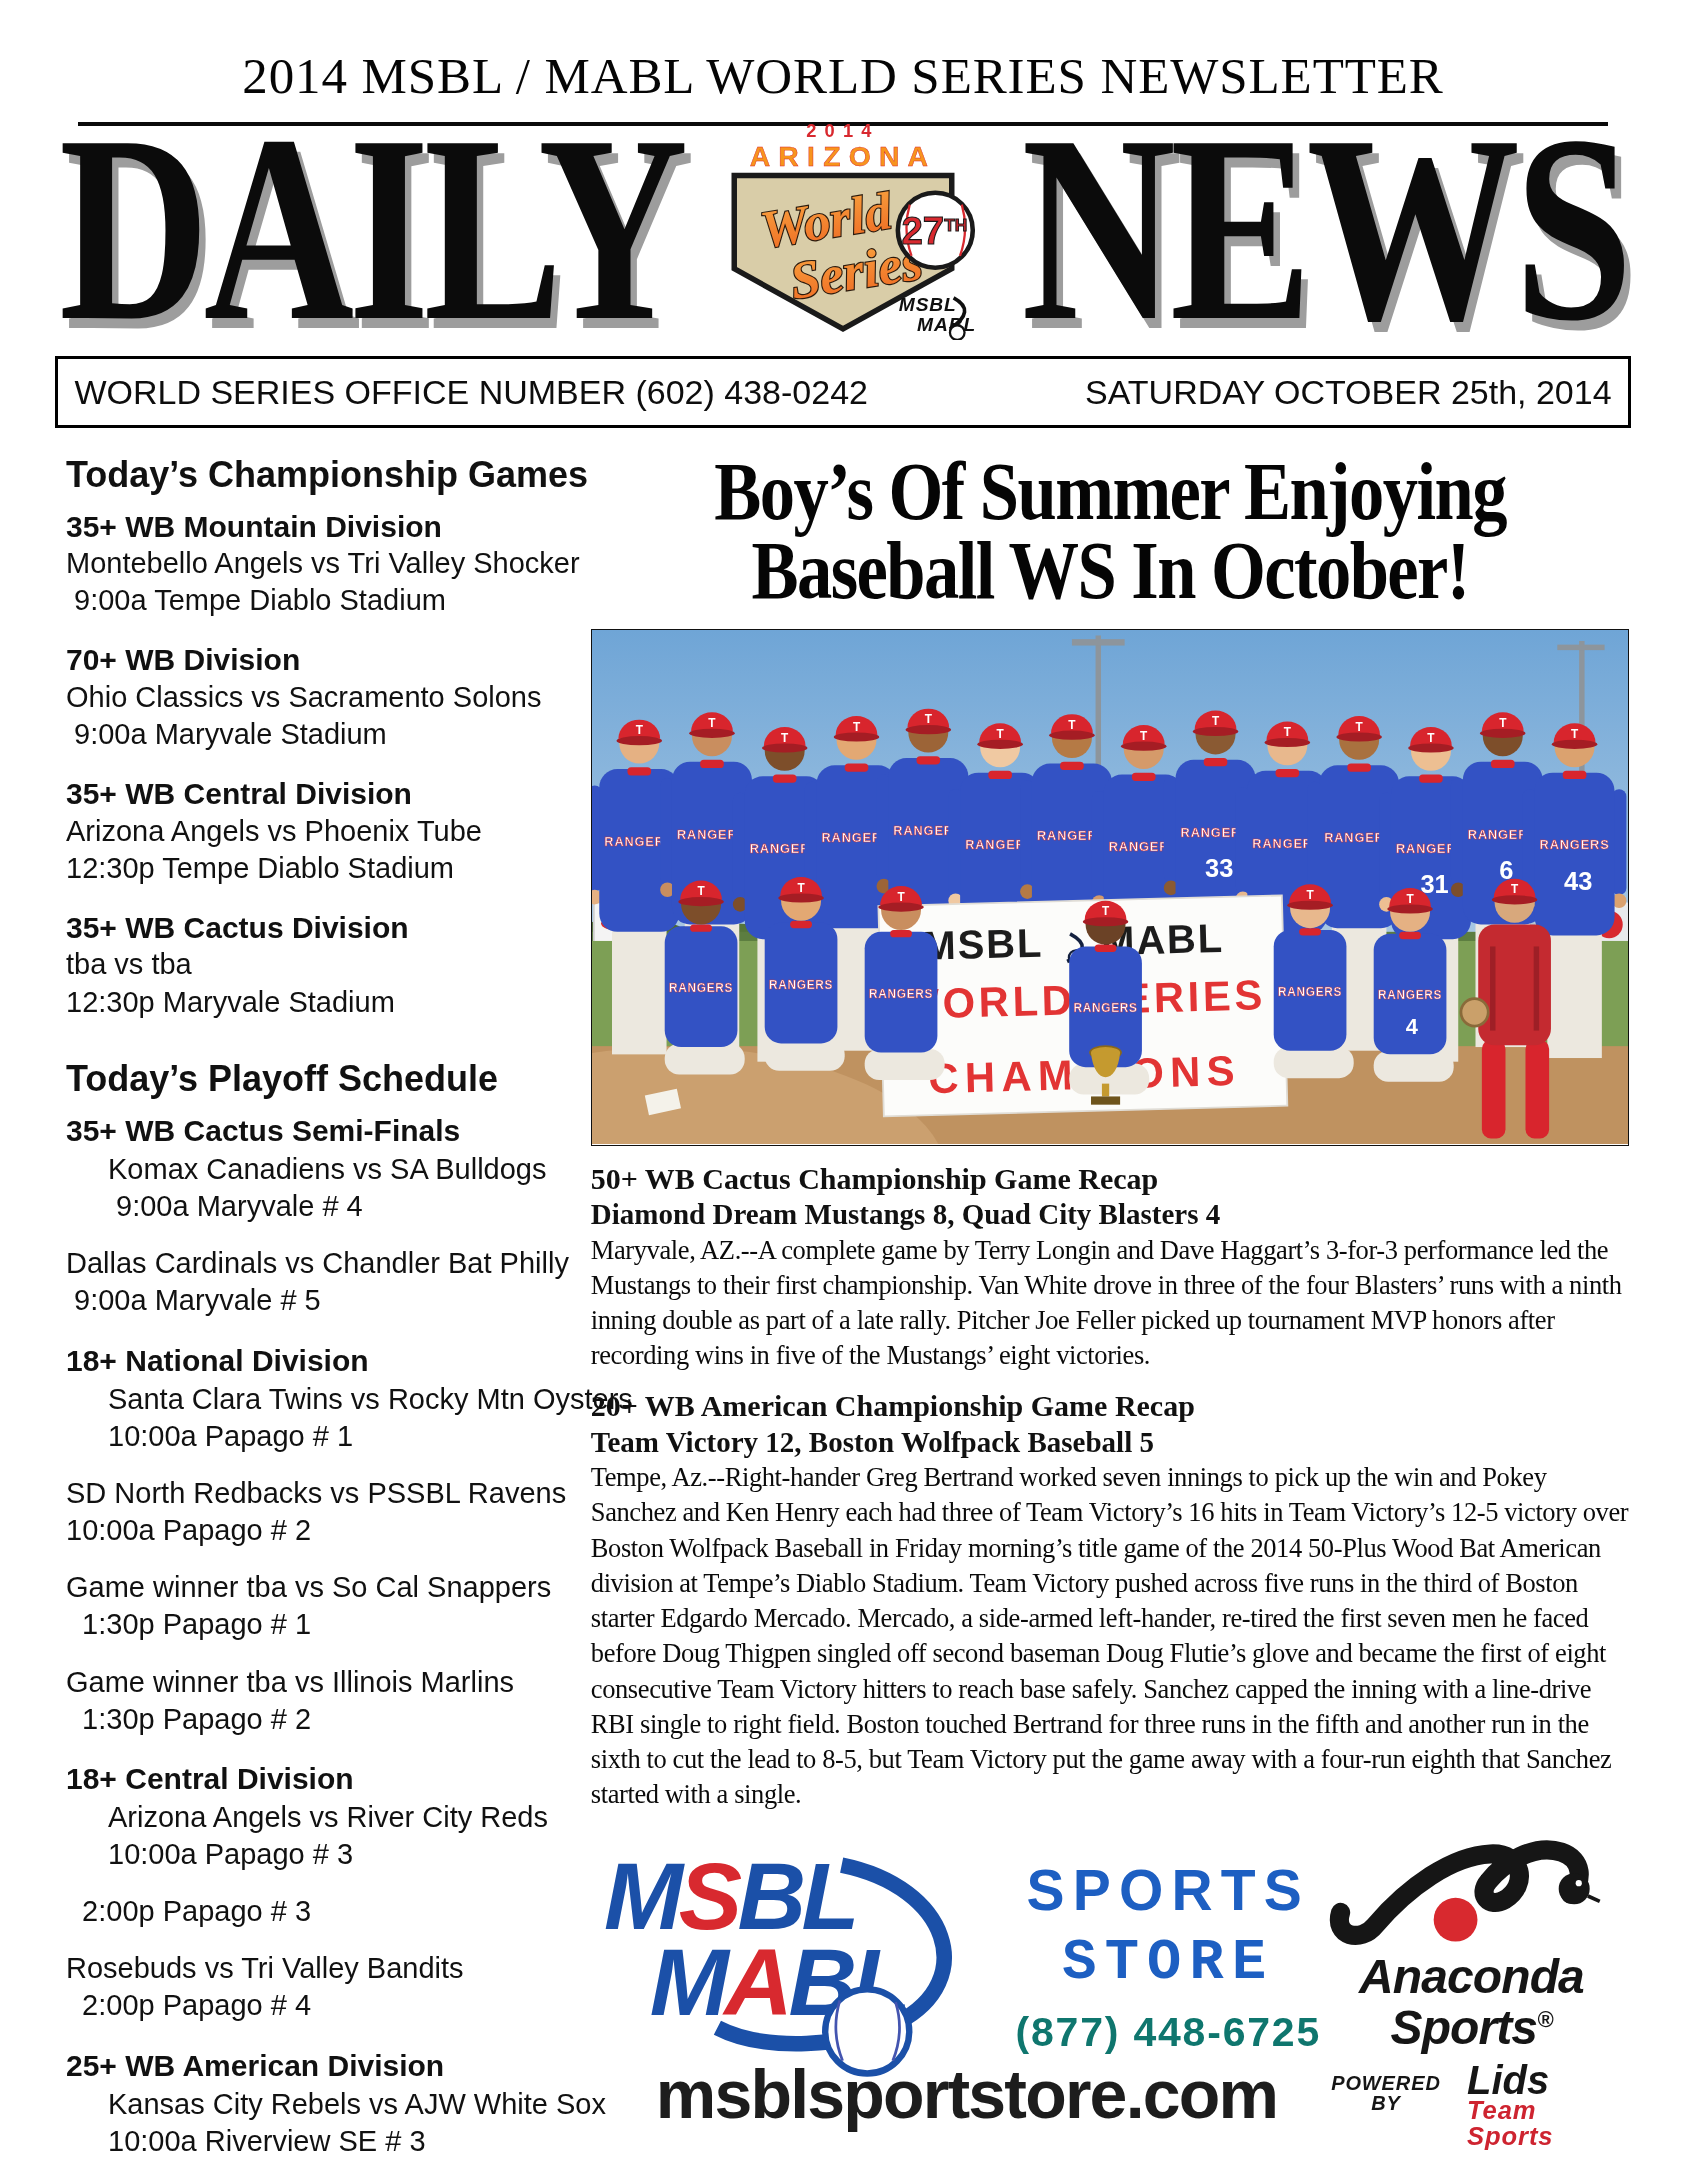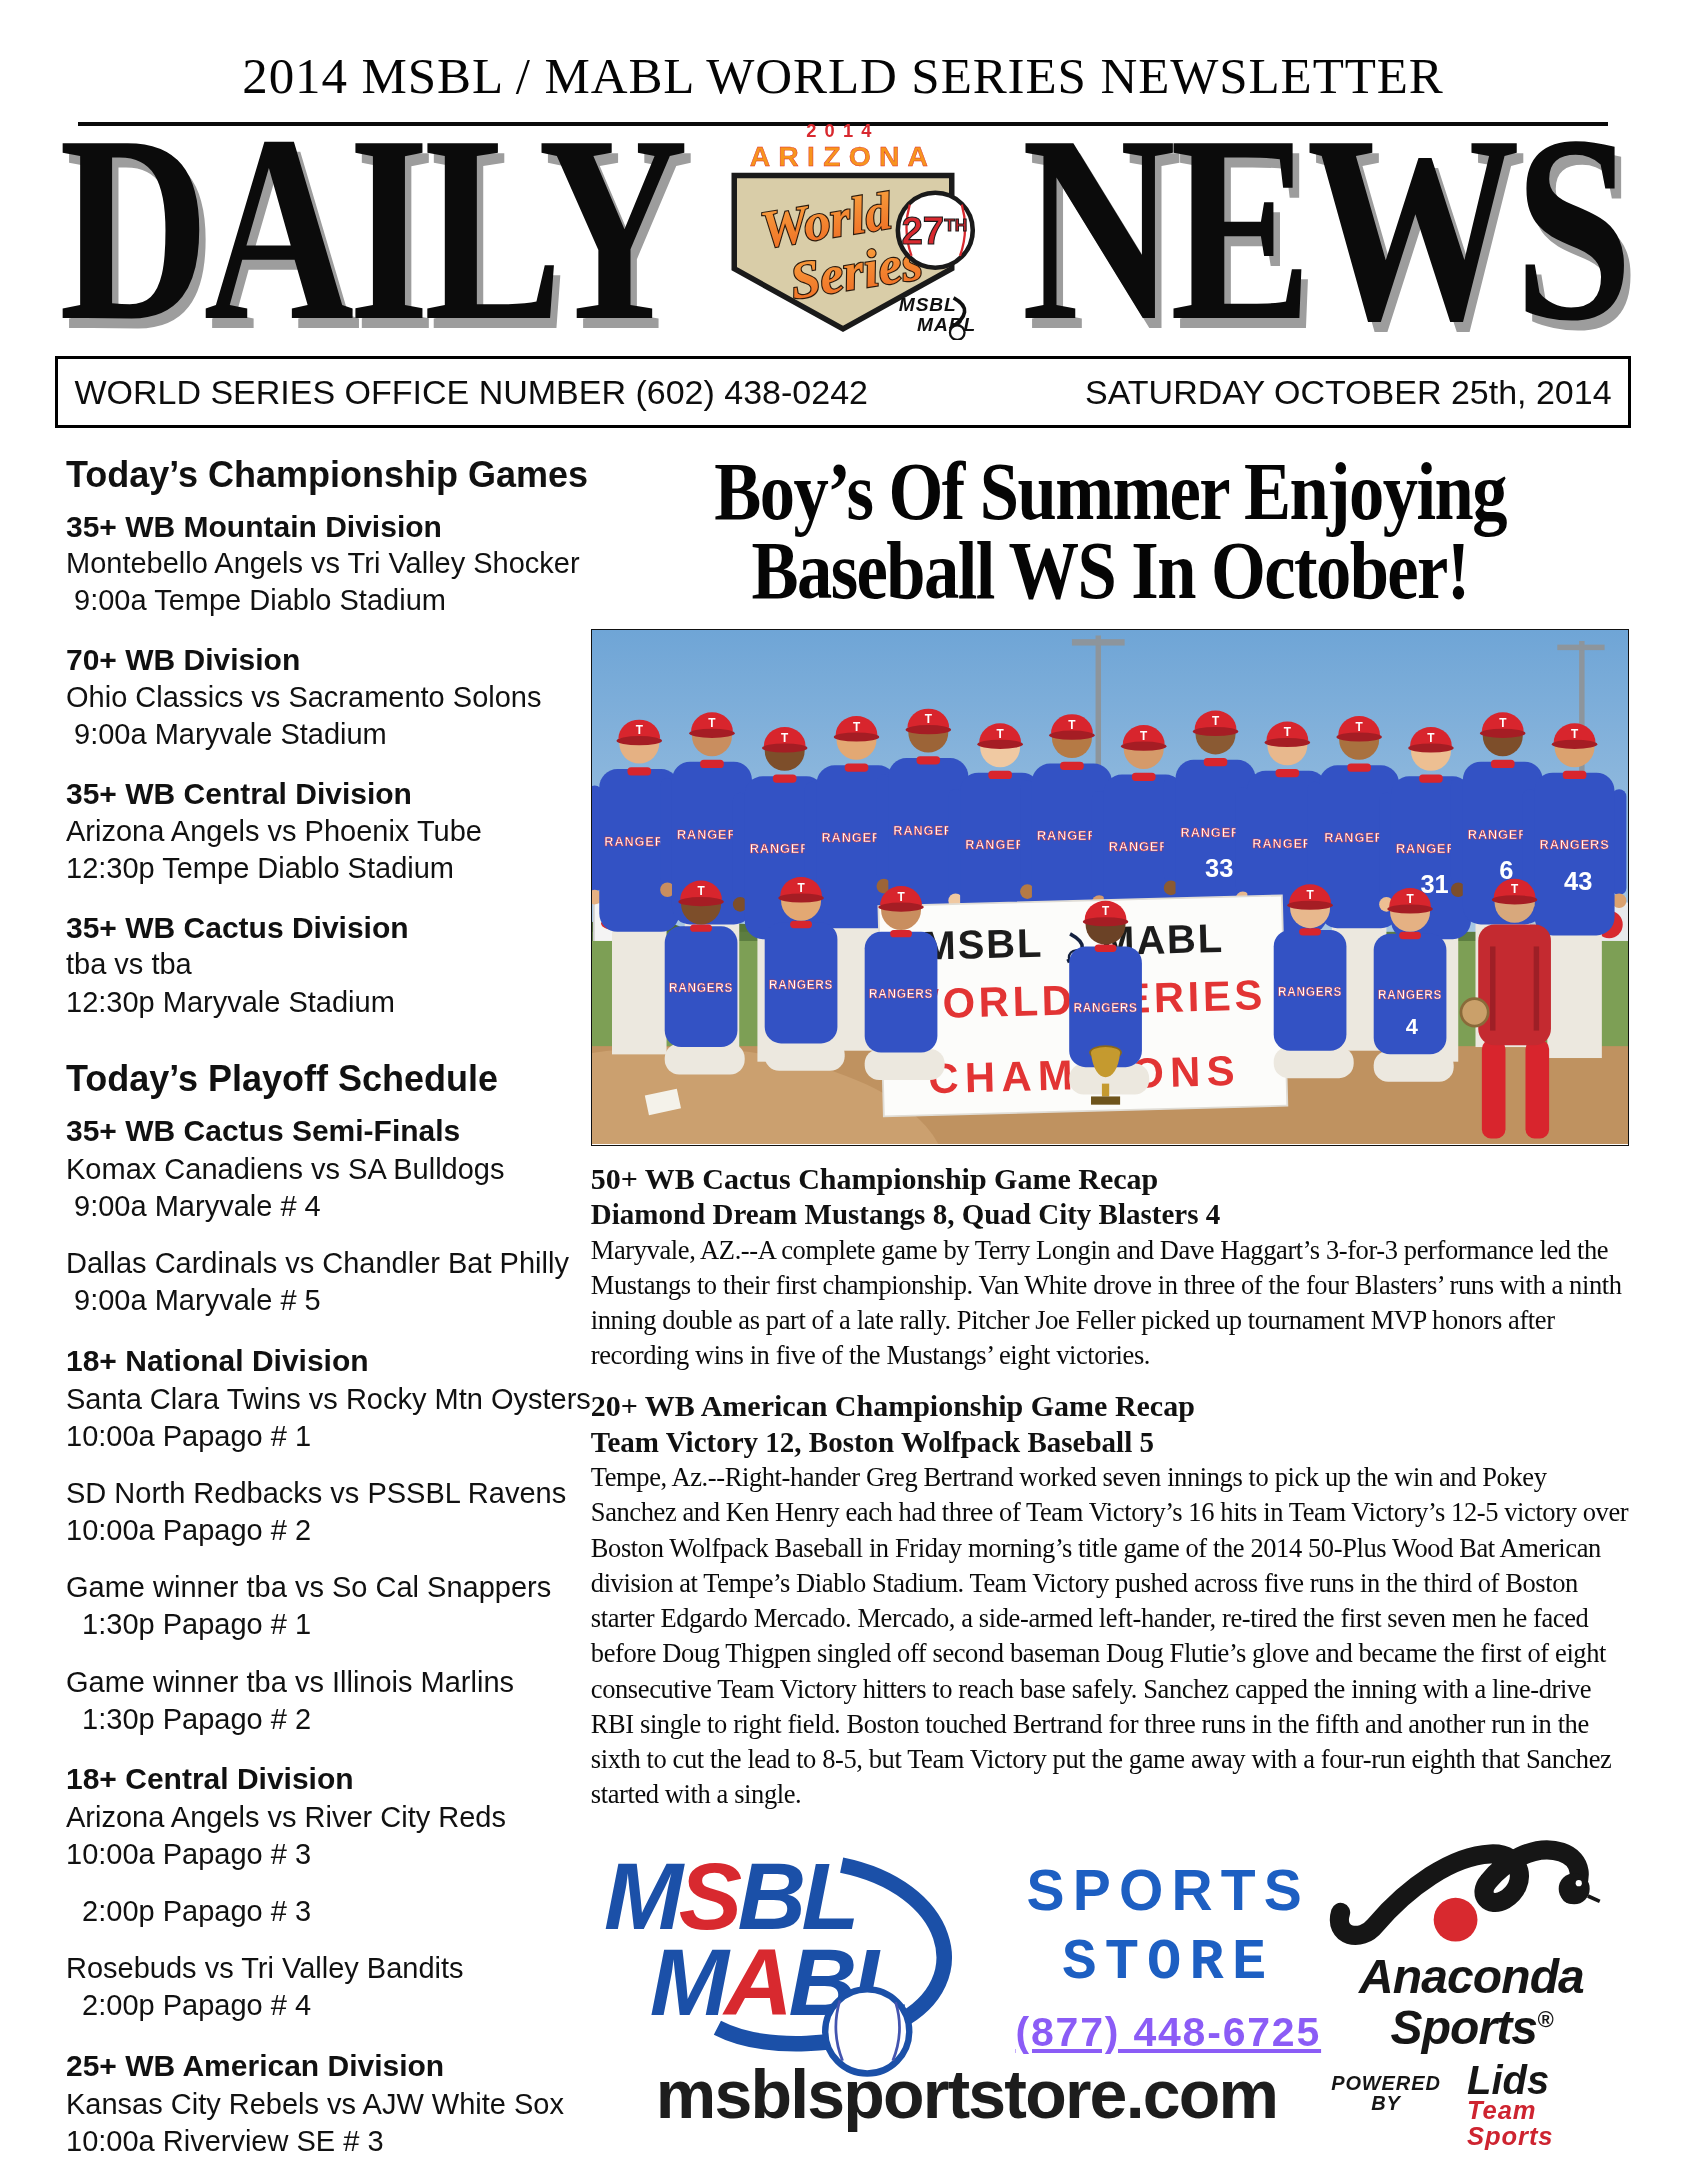--- a/index.html
+++ b/index.html
@@ -30,21 +30,21 @@
   .left-col { width:512px; flex:none; font-family:"Liberation Sans","DejaVu Sans",sans-serif; }
   .right-col { flex:1; min-width:0; }
 
   .sec-title { font:700 36px/1.15 "Liberation Sans","DejaVu Sans",sans-serif; margin:3.7px 0 9.1px; white-space:nowrap; }
   .sec-title.playoff { margin-top:37px; }
   .game-block { margin-top:22px; }
   .game-block.first { margin-top:12.8px; }
   .division { font:700 30px/1.25 "Liberation Sans","DejaVu Sans",sans-serif; white-space:nowrap; }
   .game-line { font:400 29px/1.28 "Liberation Sans","DejaVu Sans",sans-serif; white-space:pre; }
   .game-pair { margin-top:20px; }
-  .game-pair.tight { margin-top:1.8px; }
+  .game-pair.tight { margin-top:1.8px;margin-left:42px; }
 
   
   .headline { text-align:center; font:700 82px/0.97 "Liberation Serif","DejaVu Serif",serif;
     letter-spacing:-1.8px; color:#050505; transform:scaleX(.86); transform-origin:center top; margin-top:1.8px; }
   .photo-frame { margin-top:18.3px; border:1.8px solid #111; width:100%; height:517px; }
   .photo-frame svg { display:block; width:100%; height:514px; }
 
   .caption { margin-top:11px; font:italic 400 27.4px/1.34 "Liberation Serif","DejaVu Serif",serif; color:#0c0c0c; }
   .caption .cap-name { font-weight:700; }
 
@@ -53,21 +53,21 @@
   .recap-body { font:400 26.5px/1.33 "Liberation Serif","DejaVu Serif",serif; letter-spacing:-0.4px; color:#0b0b0b; }
 
   
   .ad { position:relative; margin-top:20px; height:322px; }
   .msbl-logo { position:absolute; left:-7.3px; top:1.8px; }
   .store-block { position:absolute; left:413px; top:27.4px; width:329px; text-align:center;
     font-family:"Liberation Sans","DejaVu Sans",sans-serif; }
   .store-line { font:700 57px/1.06 "Liberation Sans","DejaVu Sans",sans-serif; color:#1d5fc2; letter-spacing:8.2px; }
   .store-line + .store-line { margin-top:12.8px;font-family:Liberation Mono, monospace; }
   .ad-phone { margin-top:18.3px; font:700 41px/1 "Liberation Sans","DejaVu Sans",sans-serif;
-    color:#8b5cf6; letter-spacing:1.8px; white-space:nowrap;text-decoration:underline; }
+    color:#0f766e; letter-spacing:1.8px; white-space:nowrap; }
   .website { position:absolute; left:-12.8px; top:228px; width:777px; text-align:center;
     font:700 68px/1 "Liberation Sans","DejaVu Sans",sans-serif; color:#1d1d1d; letter-spacing:-1.8px; }
   .anaconda { position:absolute; right:0; top:0; width:315px; text-align:center;
     font-family:"Liberation Sans","DejaVu Sans",sans-serif; }
   .ana-name { font:italic 700 48px/1.05 "Liberation Sans","DejaVu Sans",sans-serif; color:#161616; letter-spacing:-0.9px; }
   .ana-name .reg { font-size:22px; vertical-align:super; }
   .powered-row { margin-top:9.1px; display:flex; justify-content:center; align-items:flex-start; gap:9.1px; }
   .powered-by { font:italic 700 20px/1 "Liberation Sans","DejaVu Sans",sans-serif; color:#161616; padding-top:11px; letter-spacing:0.9px;}
   .lids-wrap { text-align:left; }
   .lids { font:italic 700 40px/0.9 "Liberation Sans","DejaVu Sans",sans-serif; color:#161616; }

